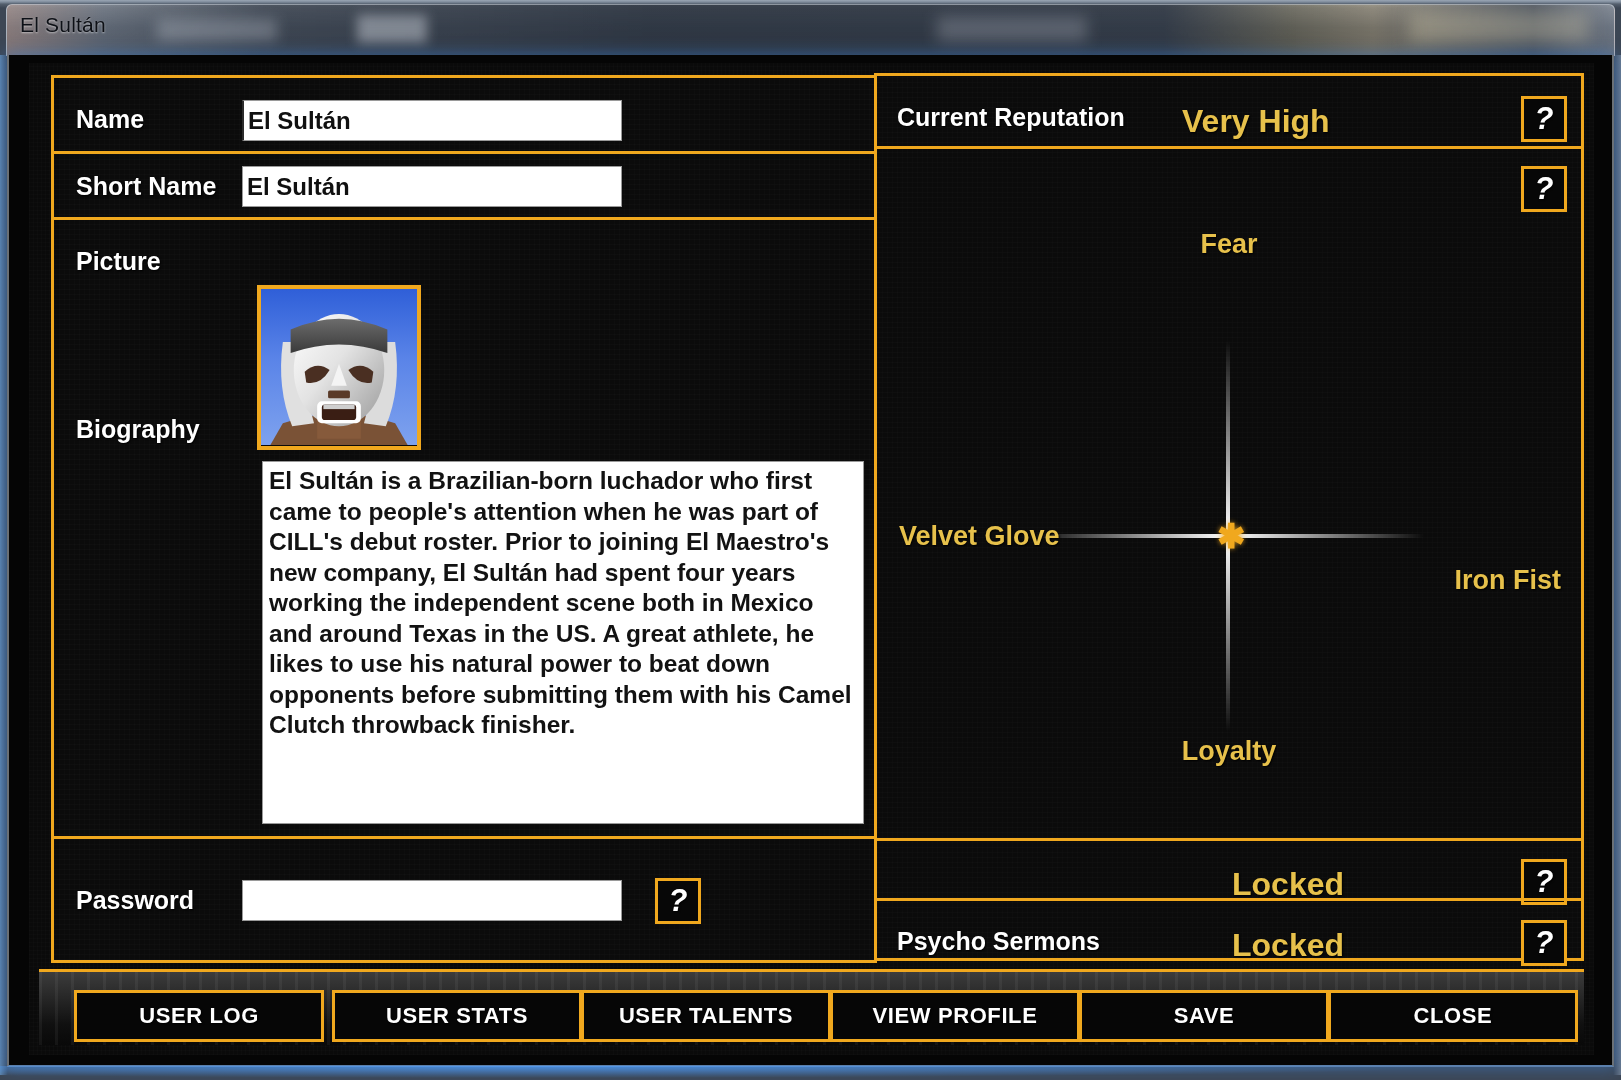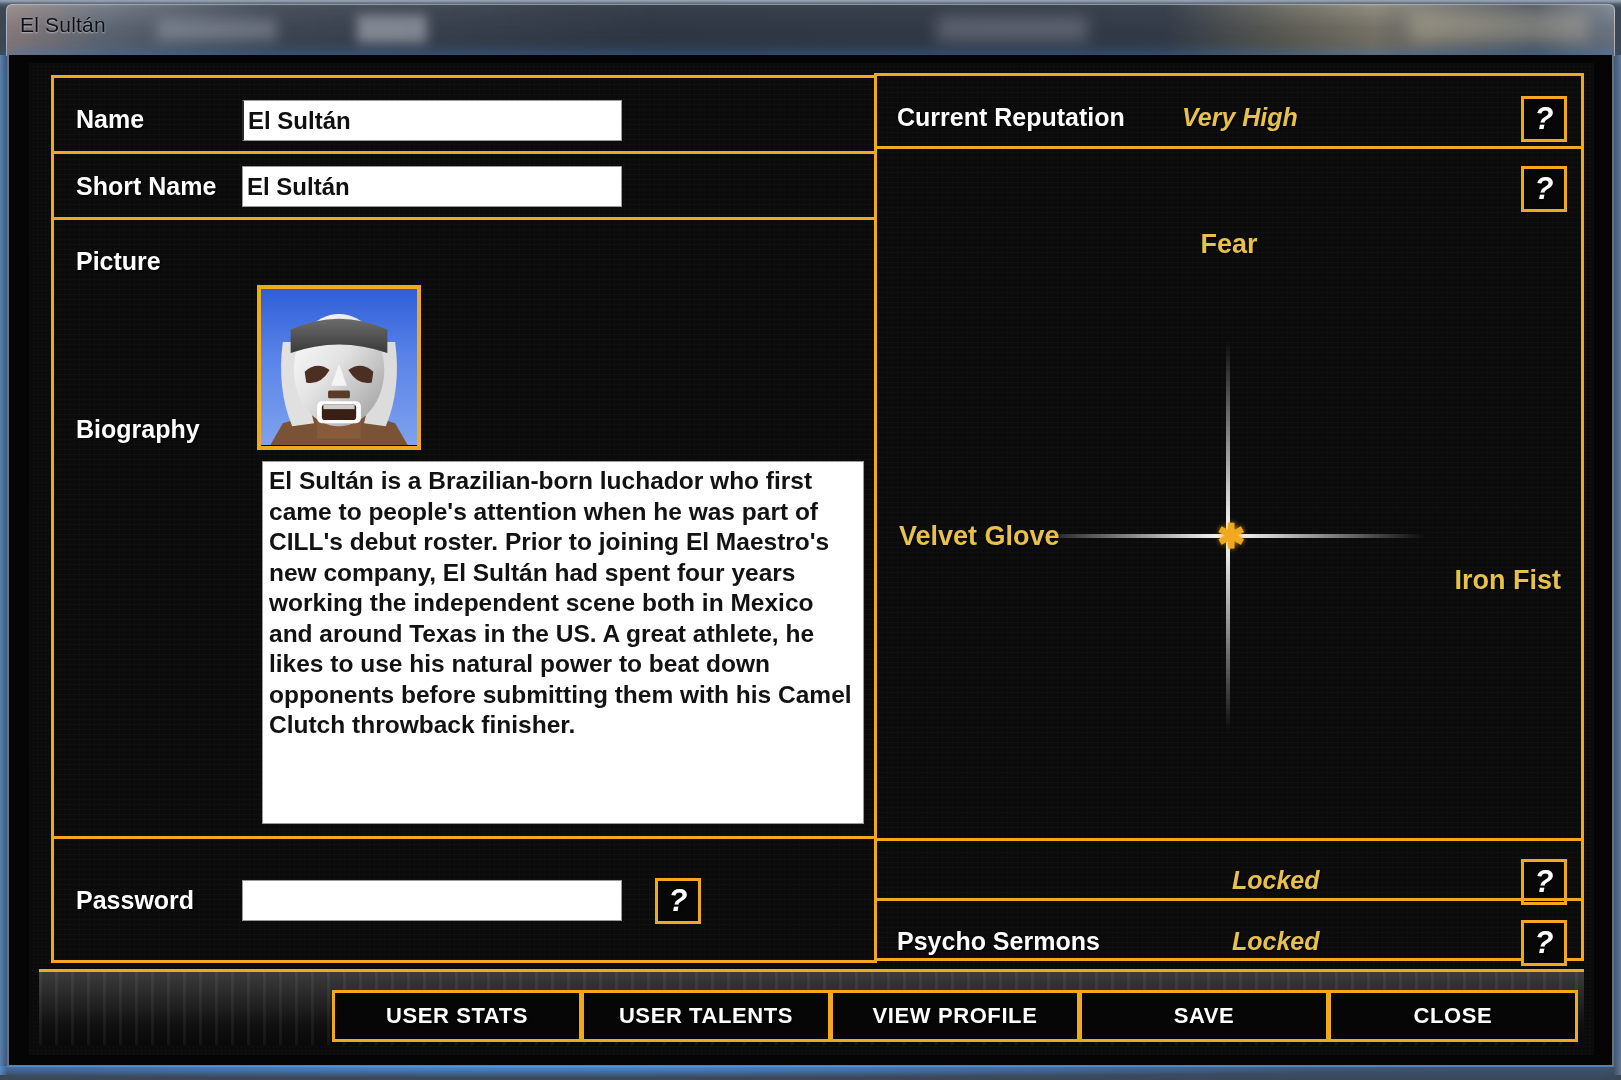--- a/index.html
+++ b/index.html
@@ -226,22 +226,21 @@
     color: #ffffff;
     font-weight: bold;
     font-size: 25px;
     text-shadow: 1px 1px 2px #000;
     white-space: nowrap;
   }
   .rep-value {
     position: absolute;
     color: #e7c14b;
     font-weight: bold;
-    font-style: italic;
-    font-size: 25px;
+    font-size: 32px;
     text-shadow: 1px 1px 2px #000;
     white-space: nowrap;
     text-align: center;
   }
   #your-image-title {
     position: absolute;
     top: 96px; left: 0; width: 100%;
     text-align: center;
     color: #ffffff;
     font-weight: bold;
@@ -423,37 +422,39 @@
           <div class="divider-h" style="top:70px;"></div>
 
           <div class="help-btn" style="right:14px; top:90px;">?</div>
 
           <div id="chart-area">
             <div id="axis-v"></div>
             <div id="axis-h"></div>
             <div id="marker">✱</div>
 
             <div class="axis-label" id="label-fear">Fear</div>
+            <div class="axis-label" id="label-loyalty">Loyalty</div>
             <div class="axis-label" id="label-velvet">Velvet Glove</div>
             <div class="axis-label" id="label-iron">Iron Fist</div>
           </div>
 
           <div class="divider-h" style="top:762px;"></div>
 
           <div class="rep-value" style="left:355px; top:790px;">Locked</div>
           <div class="help-btn" style="right:14px; top:783px;">?</div>
 
           <div class="divider-h" style="top:822px;"></div>
 
           <div class="rep-label" style="left:20px; top:851px;">Psycho Sermons</div>
           <div class="rep-value" style="left:355px; top:851px;">Locked</div>
           <div class="help-btn" style="right:14px; top:844px;">?</div>
         </div>
 
         <div id="bottom-bar">
+            <button class="action-btn" style="left: 35px; width: 250px;">USER LOG</button>
             <button class="action-btn" style="left: 293px; width: 250px;">USER STATS</button>
             <button class="action-btn" style="left: 542px; width: 250px;">USER TALENTS</button>
             <button class="action-btn" style="left: 791px; width: 250px;">VIEW PROFILE</button>
             <button class="action-btn" style="left: 1040px; width: 250px;">SAVE</button>
             <button class="action-btn" style="left: 1289px; width: 250px;">CLOSE</button>
           </div>
 
       </div>
     </div>
 

